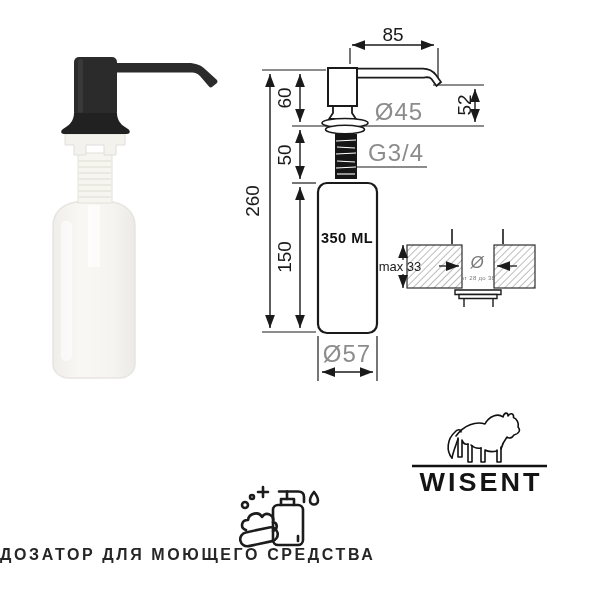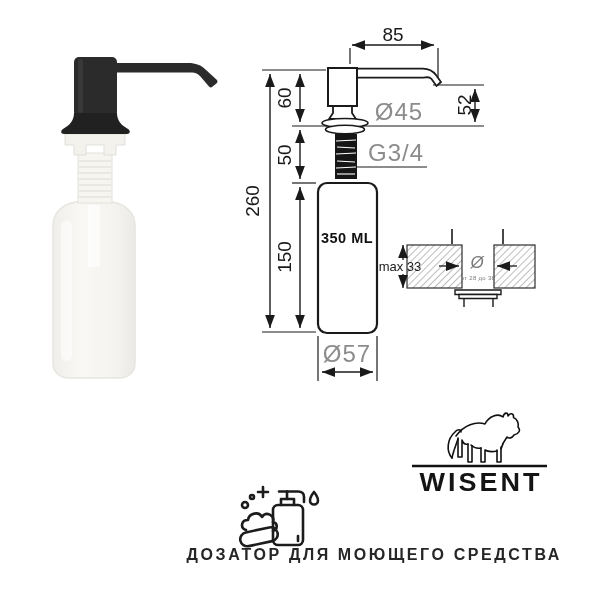--- a/index.html
+++ b/index.html
@@ -8,21 +8,21 @@
   .abs{position:absolute;}
   svg text{font-family:"Liberation Sans","DejaVu Sans",sans-serif;}
   .dim-num{fill:#1a1a1a;font-size:19px;}
   .dim-small{fill:#1a1a1a;font-size:13px;}
   .gray-label{fill:#8c8c8c;font-size:24px;letter-spacing:1px;}
   .vol-label{fill:#111;font-size:14.5px;font-weight:bold;letter-spacing:.5px;}
   .hole-sym{fill:#7a7a7a;font-size:17px;font-style:italic;}
   .hole-range{fill:#7a7a7a;font-size:6px;letter-spacing:.3px;}
   #brand-text{position:absolute;left:406px;top:467px;width:150px;text-align:center;
       font-size:27px;font-weight:bold;letter-spacing:3px;color:#141414;transform:scaleY(.95);}
-  #caption-text{position:absolute;left:0;top:546px;width:562px;text-align:right;
+  #caption-text{position:absolute;left:0;top:546px;width:562px;text-align:left;
       font-size:16px;font-weight:bold;letter-spacing:2.6px;color:#262626;}
 </style>
 </head>
 <body>
 
 <svg class="abs" style="left:28px;top:25px;" width="200" height="360" viewBox="0 0 200 360">
   <defs>
     <linearGradient id="botGrad" x1="0" y1="0" x2="1" y2="0">
       <stop offset="0" stop-color="#efeeea"></stop>
       <stop offset="0.35" stop-color="#f9f8f5"></stop>

